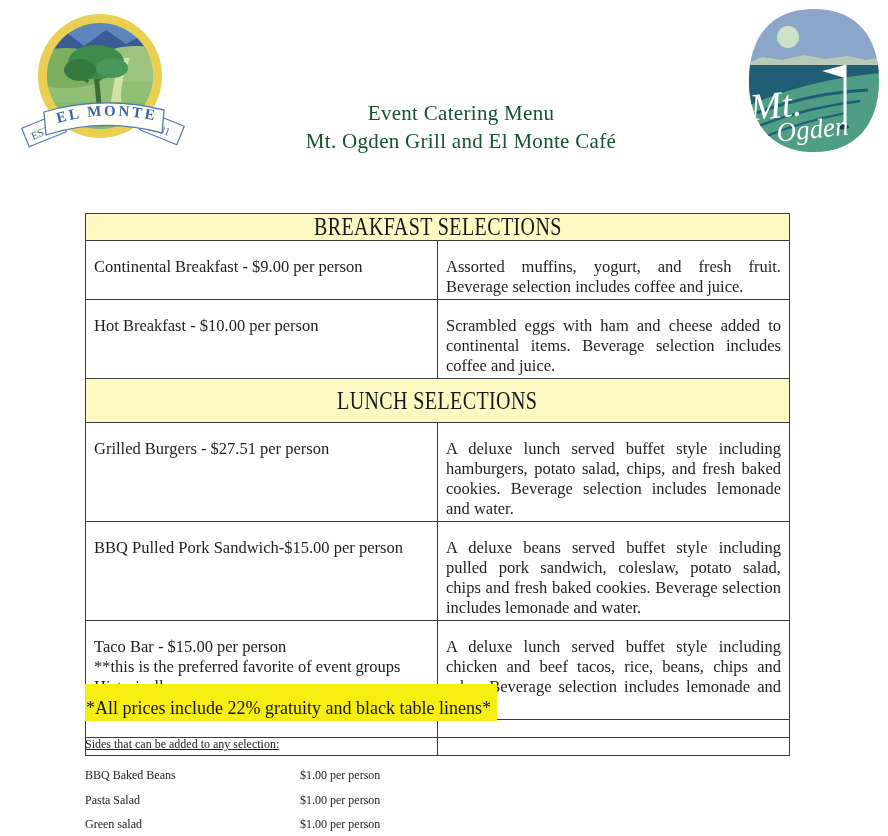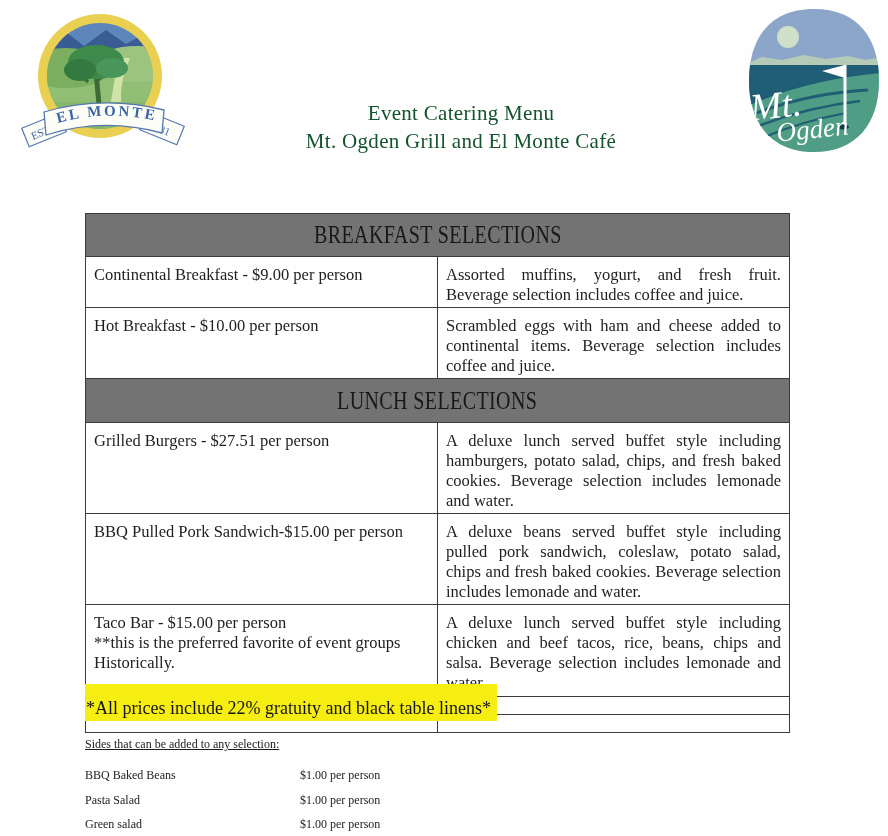--- a/index.html
+++ b/index.html
@@ -19,26 +19,26 @@
   .logo-left  { position:absolute; left:18px;  top:6px;  width:170px; height:150px; }
   .logo-right { position:absolute; left:746px; top:7px;  width:136px; height:147px; }
 
   
   table.menu {
     position:absolute; left:85px; top:213px; width:705px;
     border-collapse:collapse; table-layout:fixed;
   }
   table.menu td {
     border:1px solid #3b3b3b; vertical-align:top;
-    padding:8px 8px 2px 8px; font-size:16.5px; line-height:20px;
+    padding:16px 8px 2px 8px; font-size:16.5px; line-height:20px;
     overflow:hidden;
   }
   td.col-item { width:347px; }
   tr.sec td {
-    background:#737373; text-align:center; padding:8px;
+    background:#fef9c3; text-align:center; padding:0;
     vertical-align:middle;
   }
   .sec-text {
     display:inline-block; transform:scaleX(0.80); transform-origin:center;
     font-size:25px; line-height:26px; letter-spacing:0.5px; color:#181818;
     white-space:nowrap;
   }
   td.desc { text-align:justify; }
   tr.empty td { padding:0; }
 

